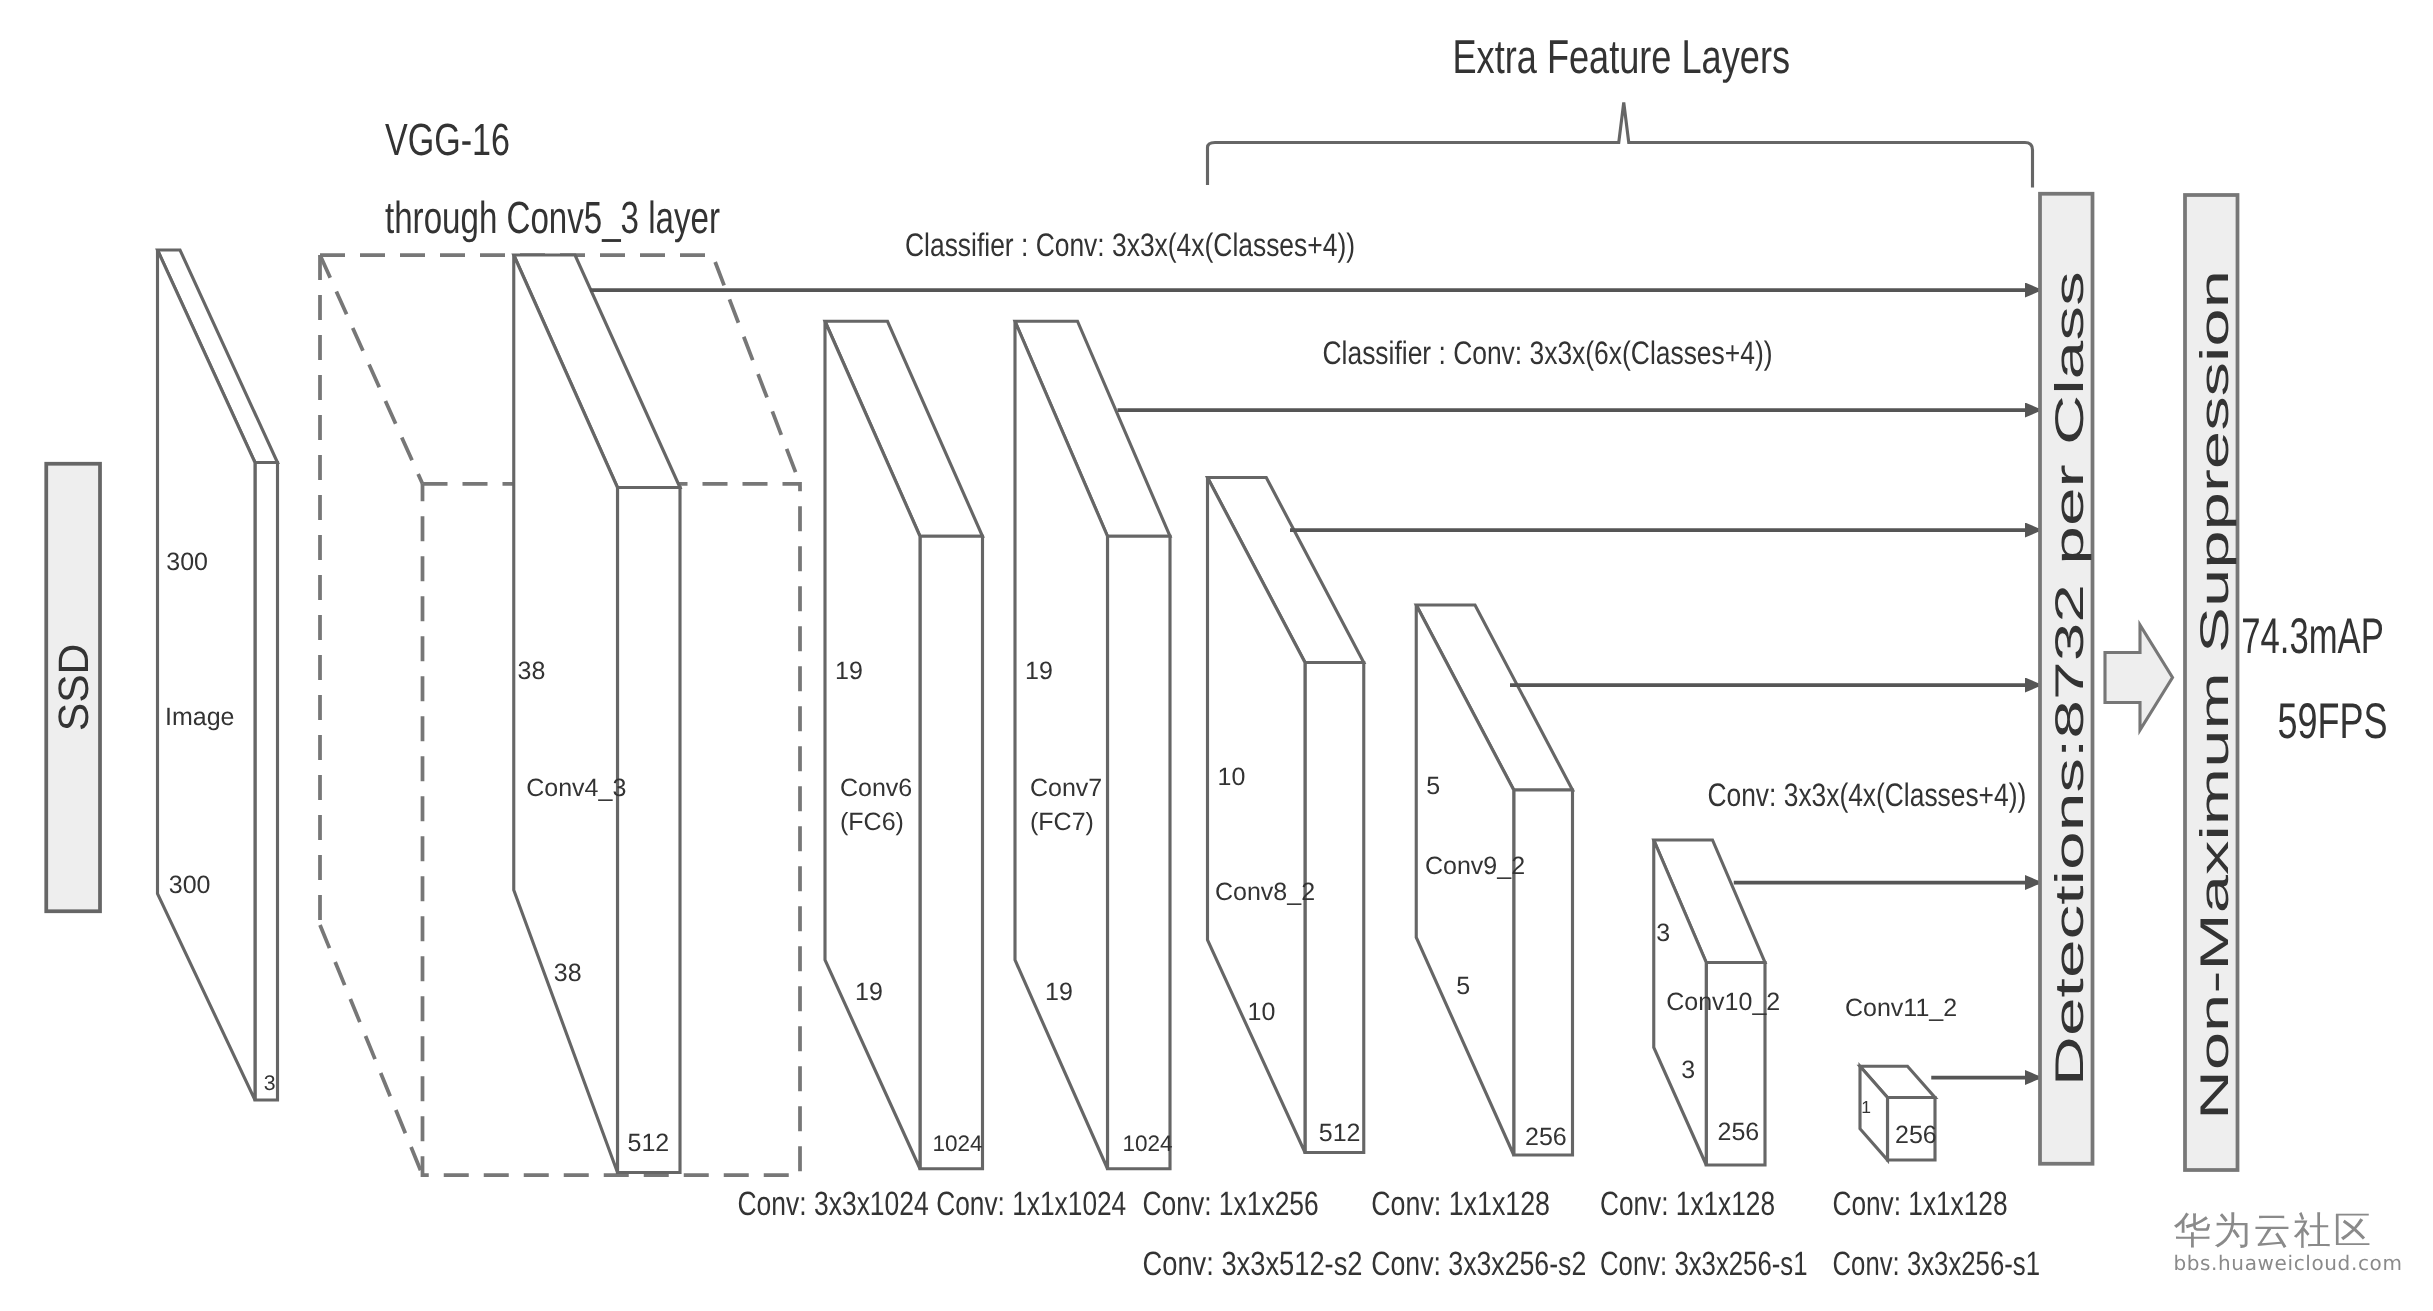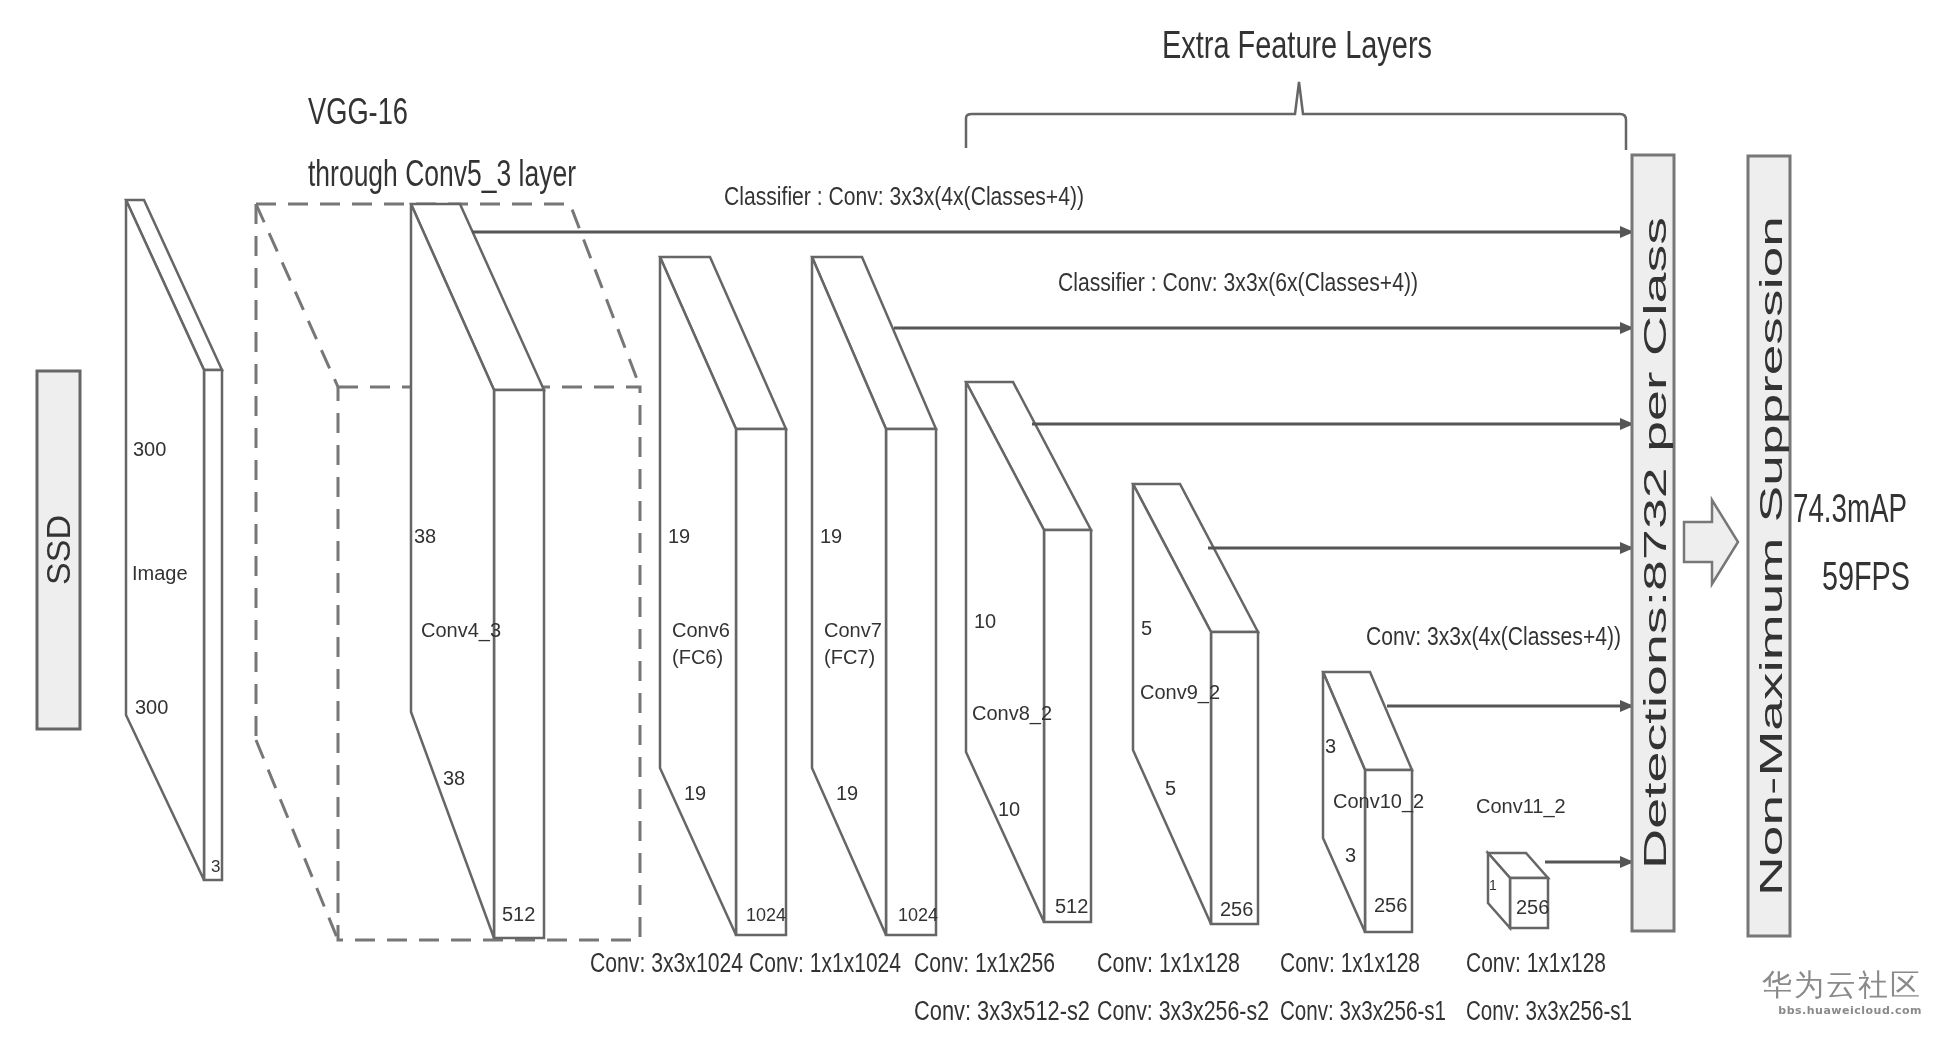--- a/index.html
+++ b/index.html
@@ -1,21 +1,21 @@
 <!DOCTYPE html>
 <html><head>
   <meta charset="utf-8">
   <style>
     html, body { margin: 0; padding: 0; background: #ffffff; }
     body { width: 1946px; height: 1049px; position: relative; overflow: hidden; font-family: "Liberation Sans", sans-serif; }
     #diagram { position: absolute; left: 0; top: 0; }
     .lbl { font-family: "Liberation Sans", sans-serif; fill: #333333; }
-    .wm { position: absolute; right: 24px; top: 968px; text-align: right; color: #8a8a8a; font-family: "DejaVu Sans", sans-serif; }
+    .wm { position: absolute; right: 24px; top: 968px; text-align: left; color: #8a8a8a; font-family: "DejaVu Sans", sans-serif; }
     .wm .cn { font-size: 30px; letter-spacing: 2px; line-height: 34px; }
-    .wm .url { font-size: 11px; line-height: 18px; letter-spacing: 0.5px; font-weight: bold; }
+    .wm .url { font-size: 16px; line-height: 18px; letter-spacing: 0.5px; }
   </style>
 </head>
 <body>
 
 <svg id="diagram" width="1946" height="1049" viewBox="0 0 1946 1049" xmlns="http://www.w3.org/2000/svg">
   <defs>
     <marker id="arr" markerWidth="14" markerHeight="12" refX="12" refY="6" orient="auto" markerUnits="userSpaceOnUse">
       <path d="M0,0 L14,6 L0,12 Z" fill="#555"></path>
     </marker>
   </defs>

